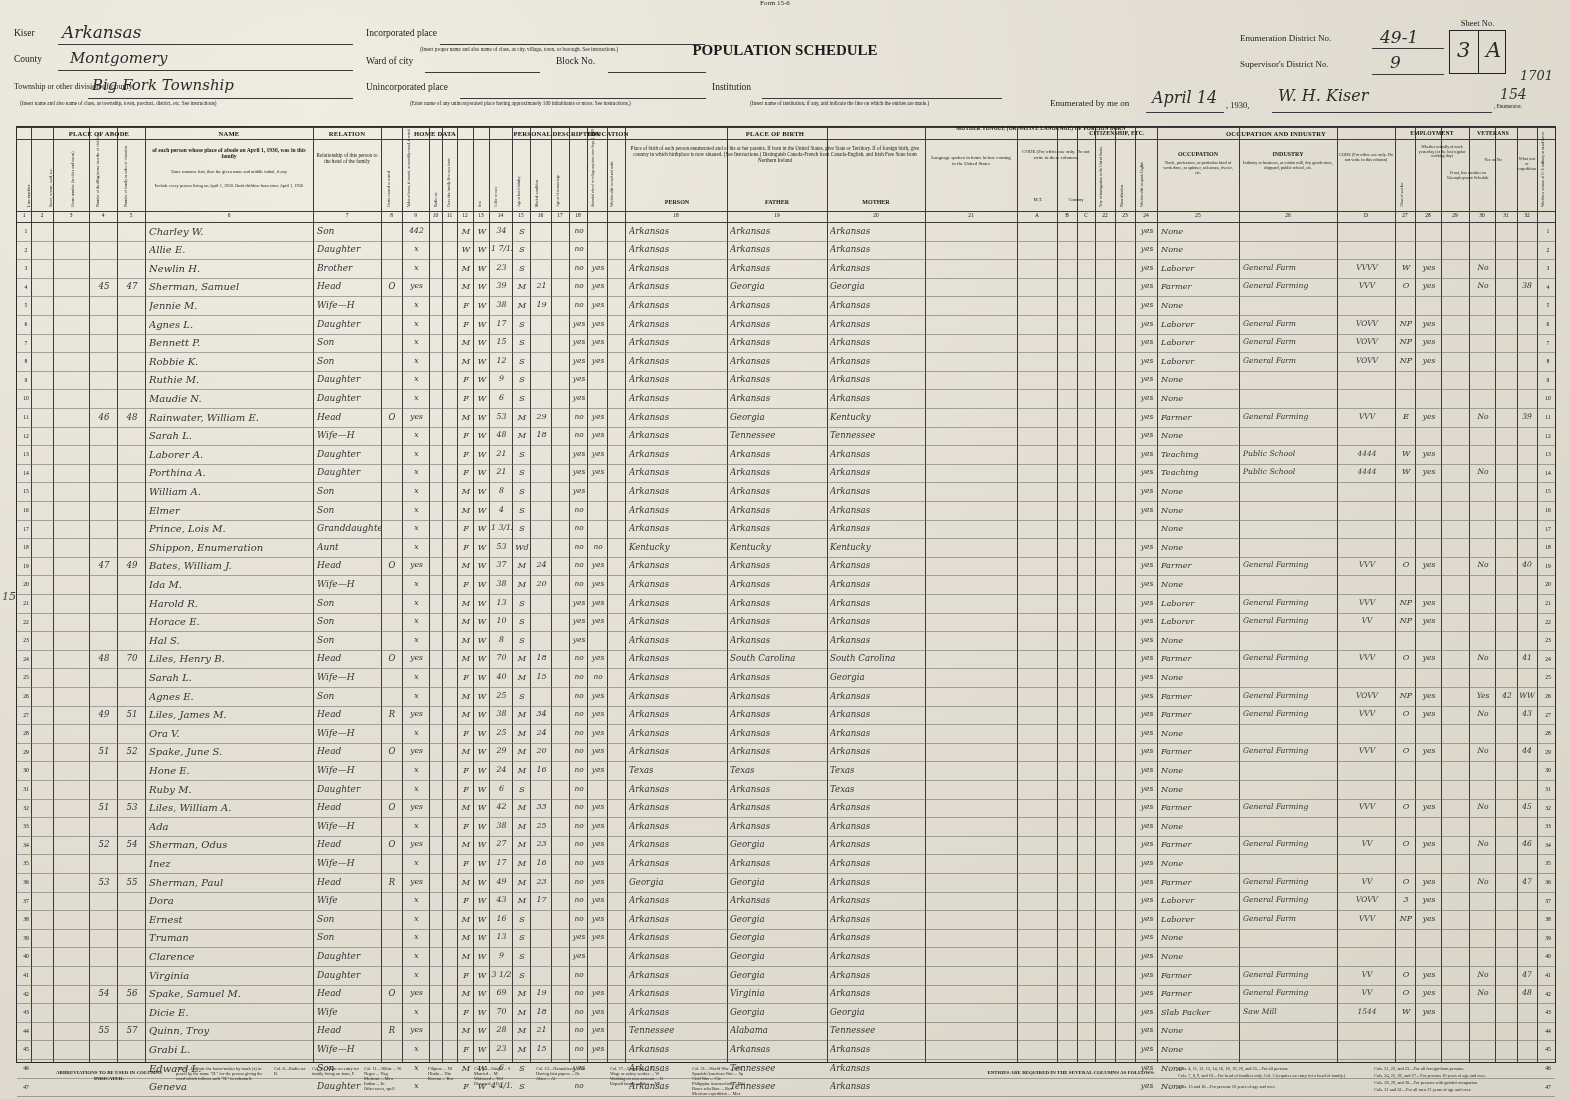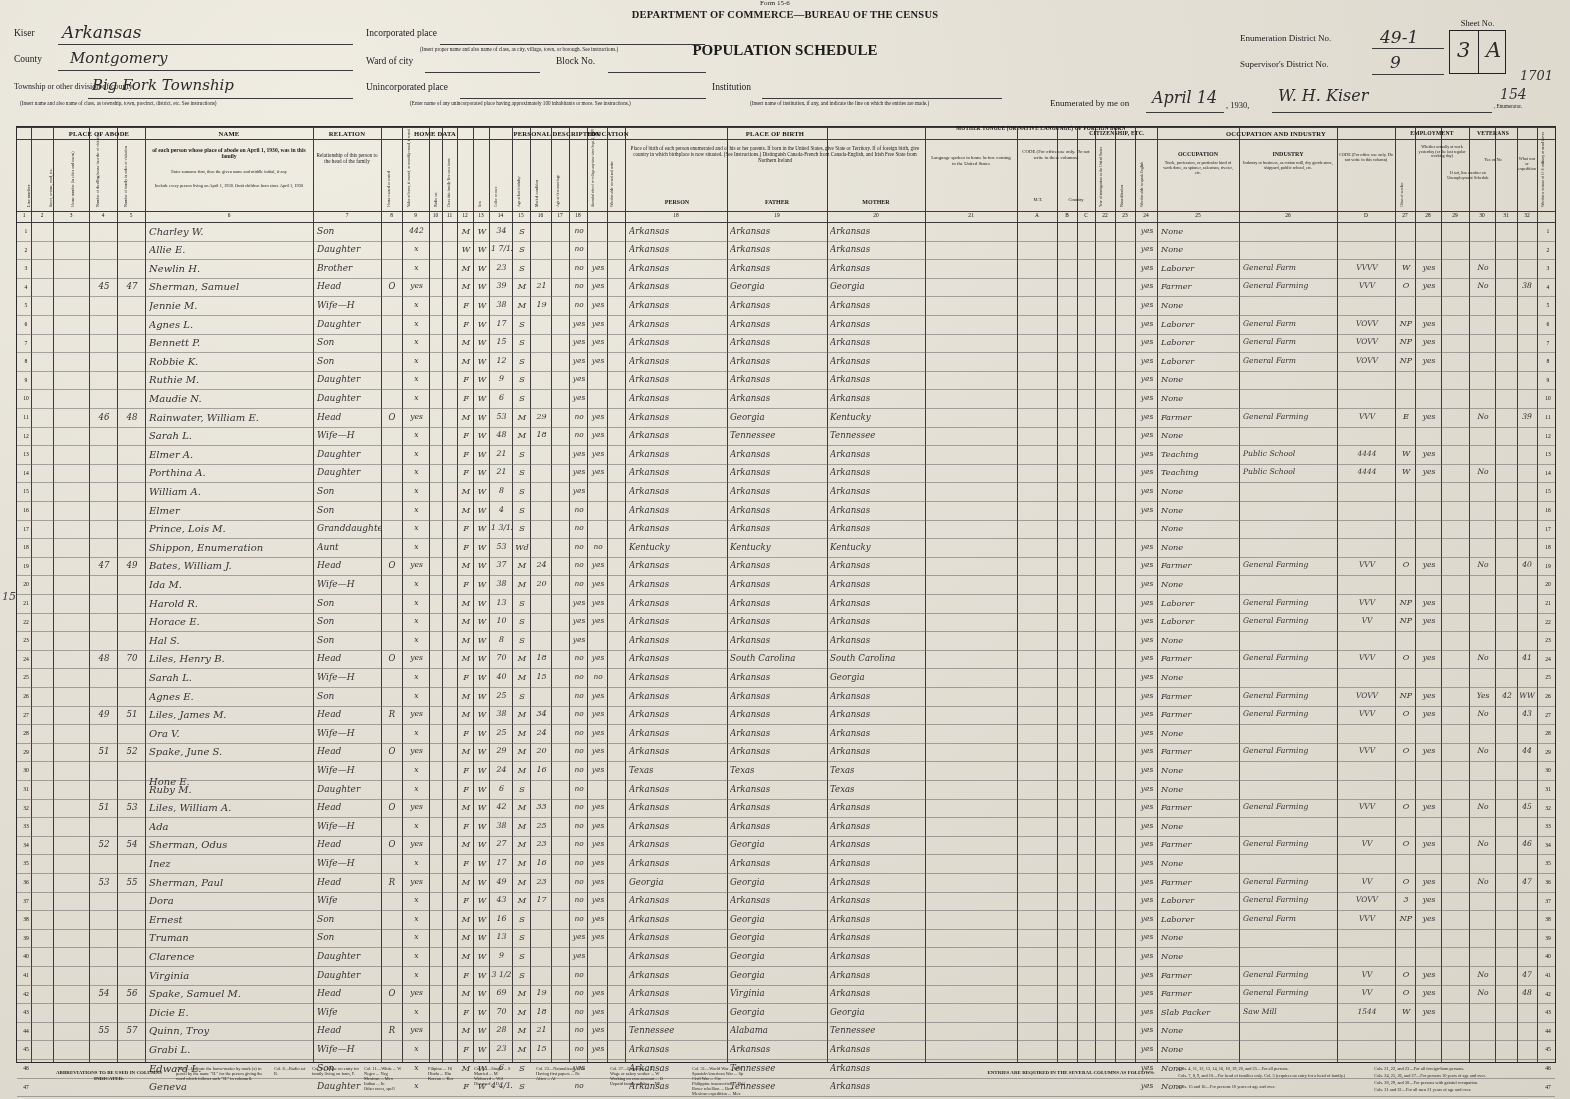--- a/index.html
+++ b/index.html
@@ -57,21 +57,20 @@
   #leftmark{position:absolute;left:2px;top:590px;font-family:"DejaVu Serif",serif;font-size:11px;color:#444;}
 </style>
 </head>
 <body>
 
 <div id="sheet">
   <div id="paper"></div>
 
   <div id="hdr">
     <div id="form15" class="print">Form 15-6</div>
-    <div class="h-title print" id="dept">DEPARTMENT OF COMMERCE—BUREAU OF THE CENSUS</div>
     <div class="h-title print" id="popsched">POPULATION SCHEDULE</div>
 
     <div class="lbl print" style="left:14px;top:28px;">Kiser</div>
     <div class="hw" style="left:62px;top:22px;font-size:17px;">Arkansas</div>
     <div class="rule" style="left:58px;top:44px;width:295px;"></div>
 
     <div class="lbl print" style="left:14px;top:54px;">County</div>
     <div class="hw" style="left:70px;top:49px;font-size:15px;">Montgomery</div>
     <div class="rule" style="left:58px;top:70px;width:295px;"></div>
 
@@ -516,21 +515,21 @@
         <div class="cell" style="left: 554px; top: 303.1px; width: 16px; text-align: center; font-size: 7.4px; overflow: hidden;">no</div>
         <div class="cell" style="left: 572px; top: 303.1px; width: 18px; text-align: center; font-size: 7.4px; overflow: hidden;">yes</div>
         <div class="cell" style="left: 612px; top: 303.1px; width: 96px; text-align: left; font-size: 8.6px; overflow: hidden;">Arkansas</div>
         <div class="cell" style="left: 713px; top: 303.1px; width: 96px; text-align: left; font-size: 8.6px; overflow: hidden;">Tennessee</div>
         <div class="cell" style="left: 813px; top: 303.1px; width: 94px; text-align: left; font-size: 8.6px; overflow: hidden;">Tennessee</div>
         <div class="cell" style="left: 1120px; top: 303.1px; width: 20px; text-align: center; font-size: 7.4px; overflow: hidden;">yes</div>
         <div class="cell" style="left: 1144px; top: 303.1px; width: 78px; text-align: left; font-size: 8.2px; overflow: hidden;">None</div>
         <div class="rowline" style="top: 336.8px;"></div>
         <div class="rn" style="left: 2px; top: 324.2px;">13</div>
         <div class="rn" style="left: 1524px; top: 324.2px;">13</div>
-        <div class="cell" style="left: 132px; top: 321.7px; width: 164px; text-align: left; font-size: 10px; overflow: hidden;">Elmer A.</div>
+        <div class="cell" style="left: 132px; top: 321.7px; width: 164px; text-align: left; font-size: 10px; overflow: hidden;">Laborer A.</div>
         <div class="cell" style="left: 300px; top: 321.7px; width: 64px; text-align: left; font-size: 9px; overflow: hidden;">Daughter</div>
         <div class="cell" style="left: 387px; top: 321.7px; width: 25px; text-align: center; font-size: 7.6px; overflow: hidden;">x</div>
         <div class="cell" style="left: 442px; top: 321.7px; width: 14px; text-align: center; font-size: 8.2px; overflow: hidden;">F</div>
         <div class="cell" style="left: 458px; top: 321.7px; width: 14px; text-align: center; font-size: 8.2px; overflow: hidden;">W</div>
         <div class="cell" style="left: 474px; top: 321.7px; width: 21px; text-align: center; font-size: 7.8px; overflow: hidden;">21</div>
         <div class="cell" style="left: 497px; top: 321.7px; width: 16px; text-align: center; font-size: 8.2px; overflow: hidden;">S</div>
         <div class="cell" style="left: 554px; top: 321.7px; width: 16px; text-align: center; font-size: 7.4px; overflow: hidden;">yes</div>
         <div class="cell" style="left: 572px; top: 321.7px; width: 18px; text-align: center; font-size: 7.4px; overflow: hidden;">yes</div>
         <div class="cell" style="left: 612px; top: 321.7px; width: 96px; text-align: left; font-size: 8.6px; overflow: hidden;">Arkansas</div>
         <div class="cell" style="left: 713px; top: 321.7px; width: 96px; text-align: left; font-size: 8.6px; overflow: hidden;">Arkansas</div>
@@ -867,21 +866,21 @@
         <div class="cell" style="left: 1144px; top: 619.3px; width: 78px; text-align: left; font-size: 8.2px; overflow: hidden;">Farmer</div>
         <div class="cell" style="left: 1226px; top: 619.3px; width: 94px; text-align: left; font-size: 7.6px; overflow: hidden;">General Farming</div>
         <div class="cell" style="left: 1322px; top: 619.3px; width: 56px; text-align: center; font-size: 7.4px; overflow: hidden;">VVV</div>
         <div class="cell" style="left: 1380px; top: 619.3px; width: 18px; text-align: center; font-size: 8px; overflow: hidden;">O</div>
         <div class="cell" style="left: 1400px; top: 619.3px; width: 24px; text-align: center; font-size: 7.6px; overflow: hidden;">yes</div>
         <div class="cell" style="left: 1454px; top: 619.3px; width: 24px; text-align: center; font-size: 7.6px; overflow: hidden;">No</div>
         <div class="cell" style="left: 1500px; top: 619.3px; width: 20px; text-align: center; font-size: 7.6px; overflow: hidden;">44</div>
         <div class="rowline" style="top: 653px;"></div>
         <div class="rn" style="left: 2px; top: 640.4px;">30</div>
         <div class="rn" style="left: 1524px; top: 640.4px;">30</div>
-        <div class="cell" style="left: 132px; top: 637.9px; width: 164px; text-align: left; font-size: 10px; overflow: hidden; margin-top: 11px;">Hone E.</div>
+        <div class="cell" style="left: 132px; top: 637.9px; width: 164px; text-align: left; font-size: 10px; overflow: hidden;">Hone E.</div>
         <div class="cell" style="left: 300px; top: 637.9px; width: 64px; text-align: left; font-size: 9px; overflow: hidden;">Wife—H</div>
         <div class="cell" style="left: 387px; top: 637.9px; width: 25px; text-align: center; font-size: 7.6px; overflow: hidden;">x</div>
         <div class="cell" style="left: 442px; top: 637.9px; width: 14px; text-align: center; font-size: 8.2px; overflow: hidden;">F</div>
         <div class="cell" style="left: 458px; top: 637.9px; width: 14px; text-align: center; font-size: 8.2px; overflow: hidden;">W</div>
         <div class="cell" style="left: 474px; top: 637.9px; width: 21px; text-align: center; font-size: 7.8px; overflow: hidden;">24</div>
         <div class="cell" style="left: 497px; top: 637.9px; width: 16px; text-align: center; font-size: 8.2px; overflow: hidden;">M</div>
         <div class="cell" style="left: 515px; top: 637.9px; width: 19px; text-align: center; font-size: 8px; overflow: hidden;">16</div>
         <div class="cell" style="left: 554px; top: 637.9px; width: 16px; text-align: center; font-size: 7.4px; overflow: hidden;">no</div>
         <div class="cell" style="left: 572px; top: 637.9px; width: 18px; text-align: center; font-size: 7.4px; overflow: hidden;">yes</div>
         <div class="cell" style="left: 612px; top: 637.9px; width: 96px; text-align: left; font-size: 8.6px; overflow: hidden;">Texas</div>

